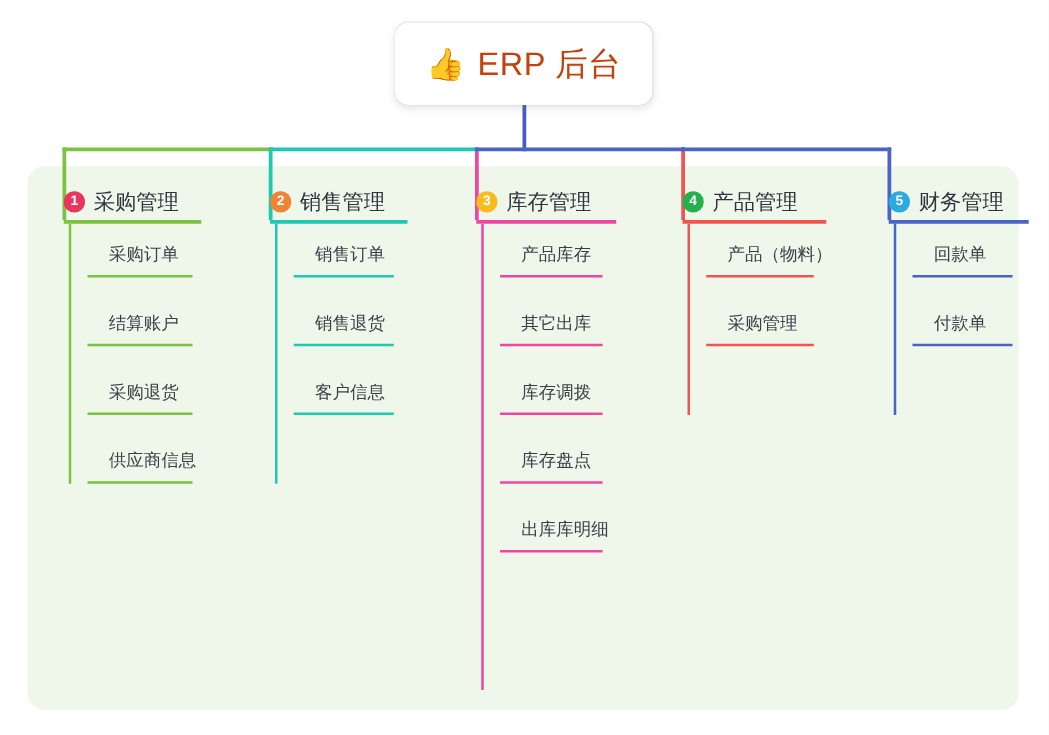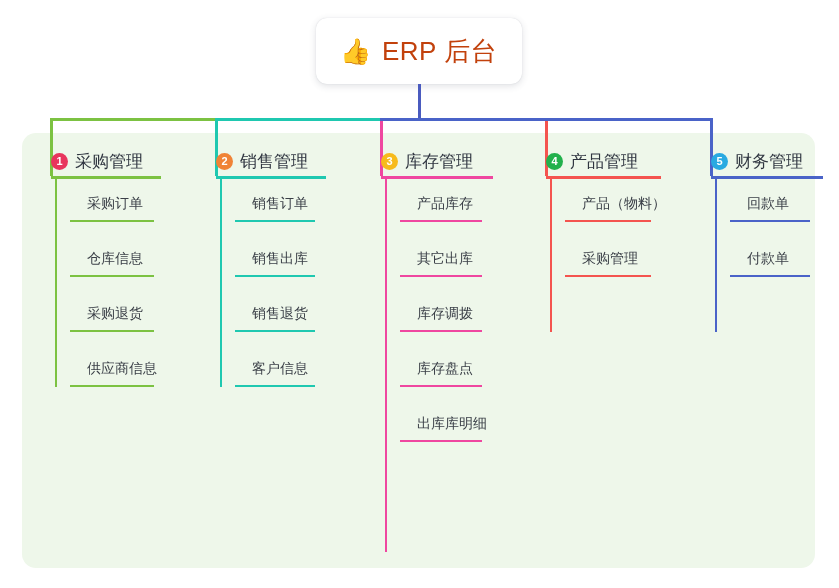--- a/index.html
+++ b/index.html
@@ -87,21 +87,21 @@
           <span class="col-title">采购管理</span>
           <div class="head-rule" style="width: 110px; background: rgb(124, 194, 66);"></div>
         </div>
         <div class="leaves">
           <div class="spine" style="height: 208px; background: rgb(124, 194, 66);"></div>
           <div class="leaf">
             <span class="leaf-text">采购订单</span>
             <div class="leaf-rule" style="width: 84px; background: rgb(124, 194, 66);"></div>
           </div>
           <div class="leaf">
-            <span class="leaf-text">仓库信息</span>
+            <span class="leaf-text">结算账户</span>
             <div class="leaf-rule" style="width: 84px; background: rgb(124, 194, 66);"></div>
           </div>
           <div class="leaf">
             <span class="leaf-text">采购退货</span>
             <div class="leaf-rule" style="width: 84px; background: rgb(124, 194, 66);"></div>
           </div>
           <div class="leaf">
             <span class="leaf-text">供应商信息</span>
             <div class="leaf-rule" style="width: 84px; background: rgb(124, 194, 66);"></div>
           </div>
@@ -113,24 +113,20 @@
           <span class="col-title">销售管理</span>
           <div class="head-rule" style="width: 110px; background: rgb(31, 200, 176);"></div>
         </div>
         <div class="leaves">
           <div class="spine" style="height: 208px; background: rgb(31, 200, 176);"></div>
           <div class="leaf">
             <span class="leaf-text">销售订单</span>
             <div class="leaf-rule" style="width: 80px; background: rgb(31, 200, 176);"></div>
           </div>
           <div class="leaf">
-            <span class="leaf-text">销售出库</span>
-            <div class="leaf-rule" style="width: 80px; background: rgb(31, 200, 176);"></div>
-          </div>
-          <div class="leaf">
             <span class="leaf-text">销售退货</span>
             <div class="leaf-rule" style="width: 80px; background: rgb(31, 200, 176);"></div>
           </div>
           <div class="leaf">
             <span class="leaf-text">客户信息</span>
             <div class="leaf-rule" style="width: 80px; background: rgb(31, 200, 176);"></div>
           </div>
         </div>
       </div>
       <div class="col" style="left: 366px;">

